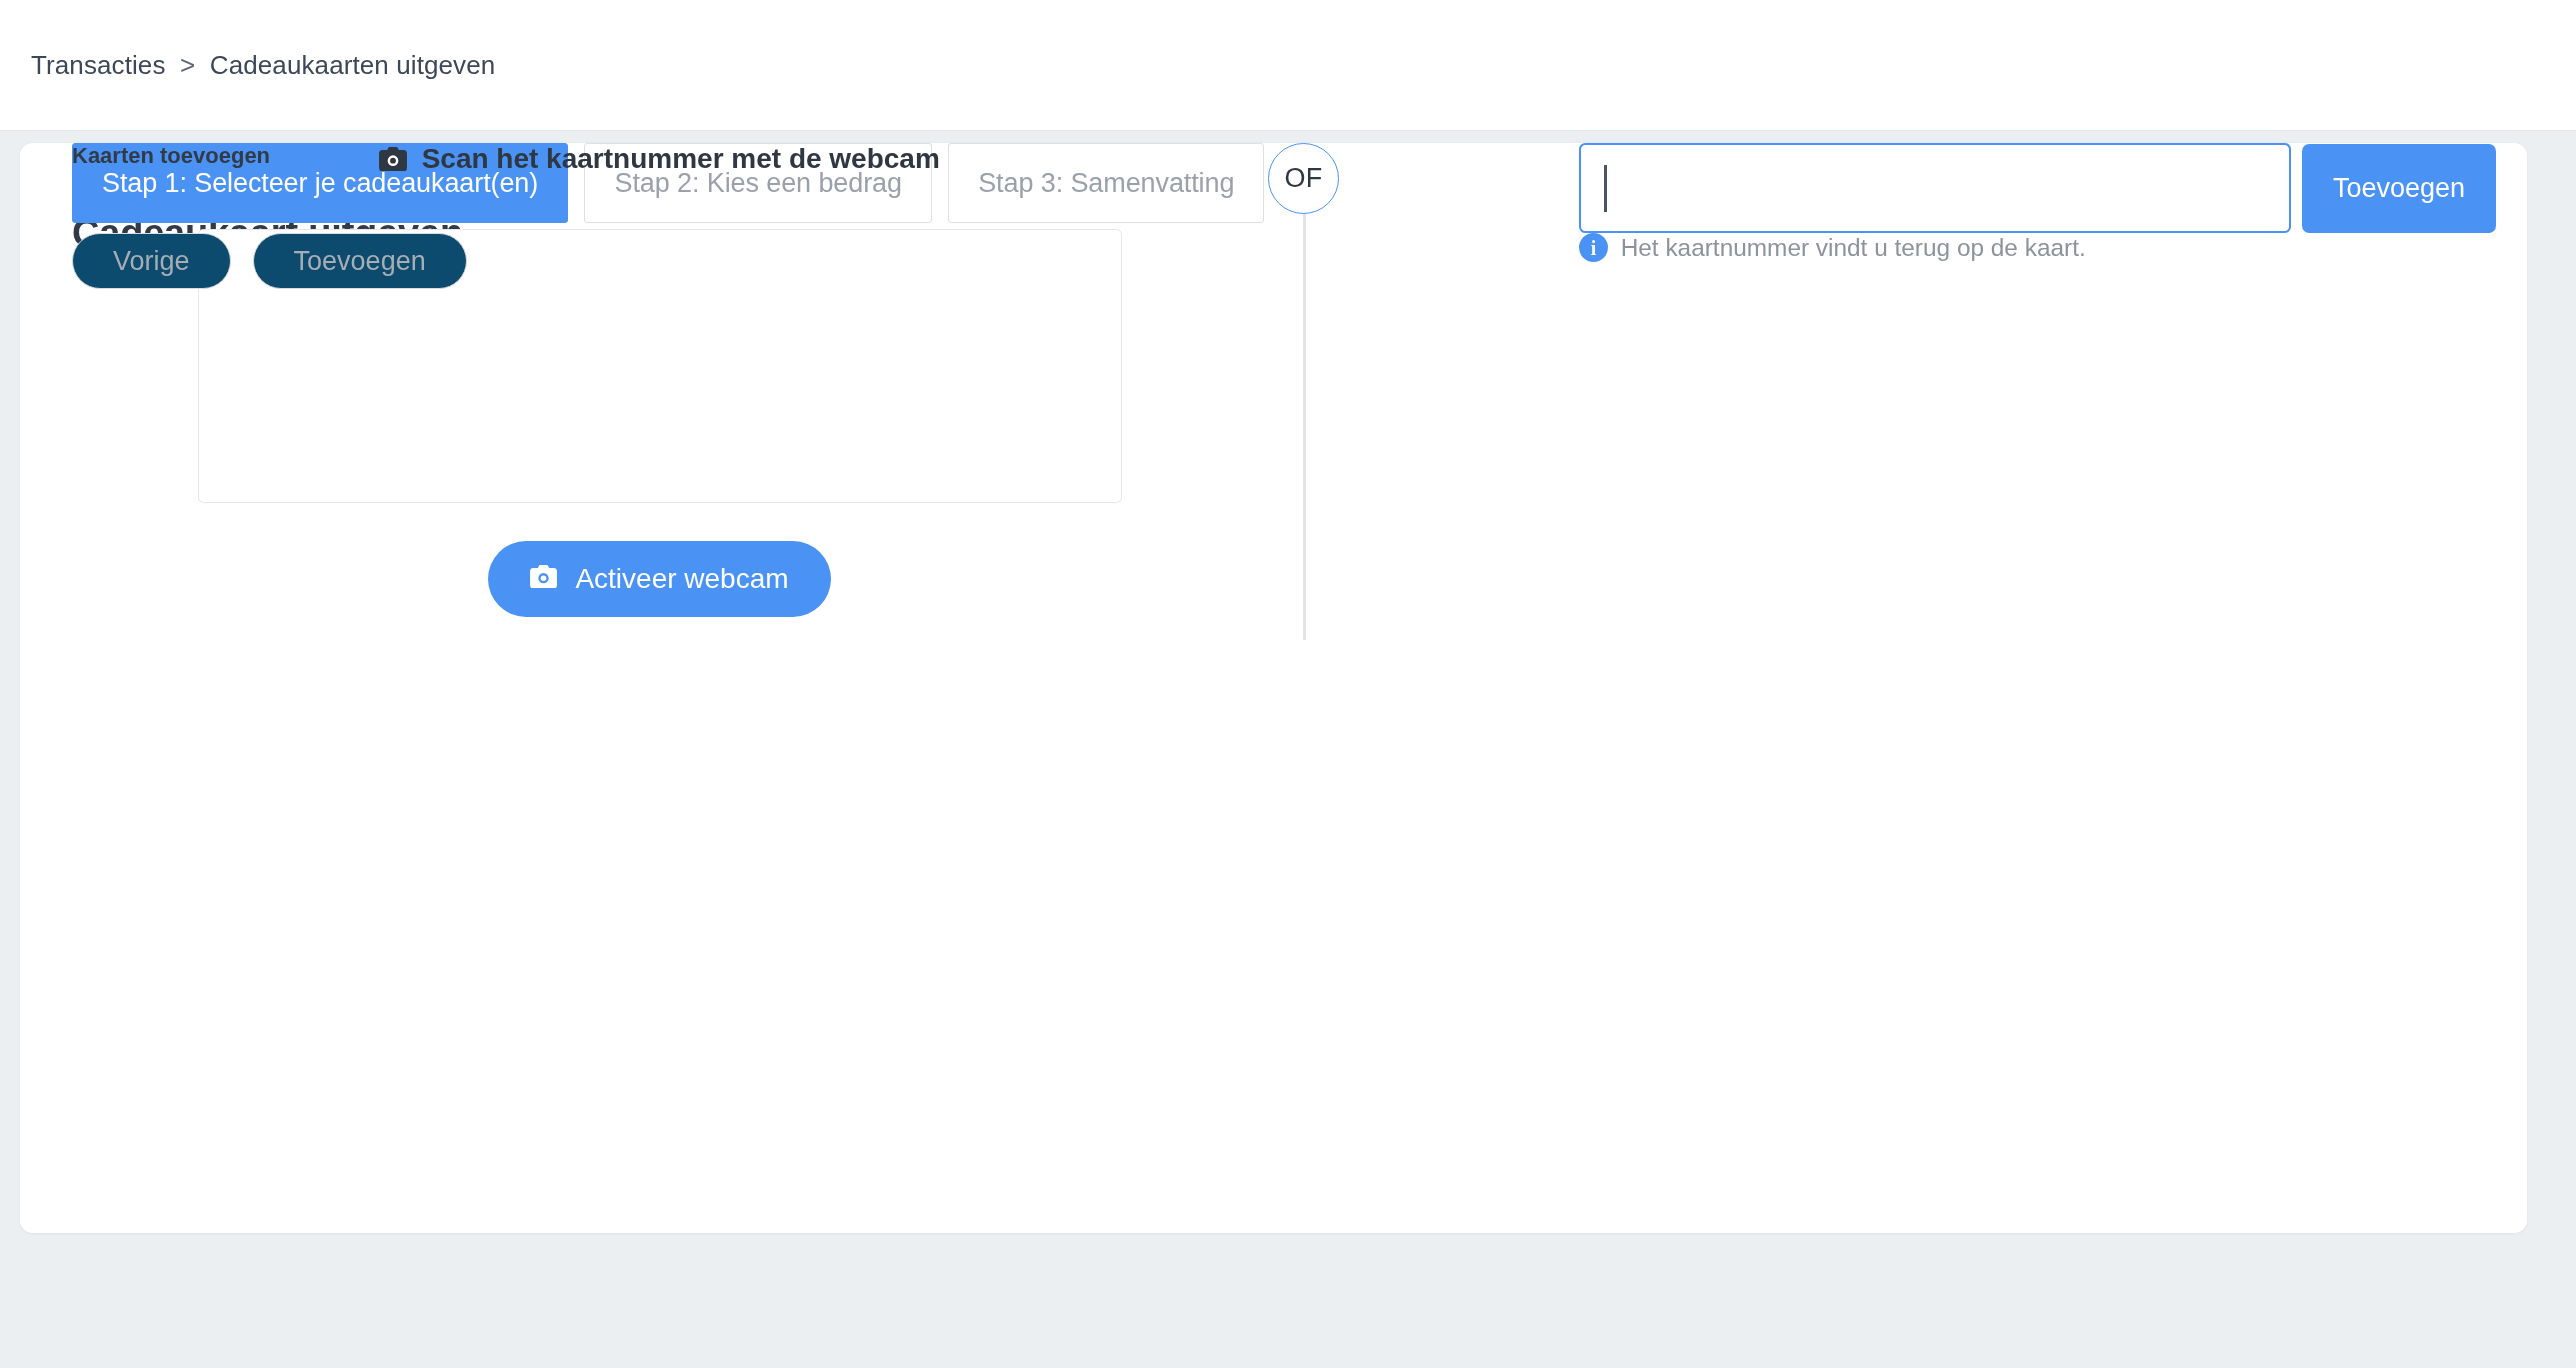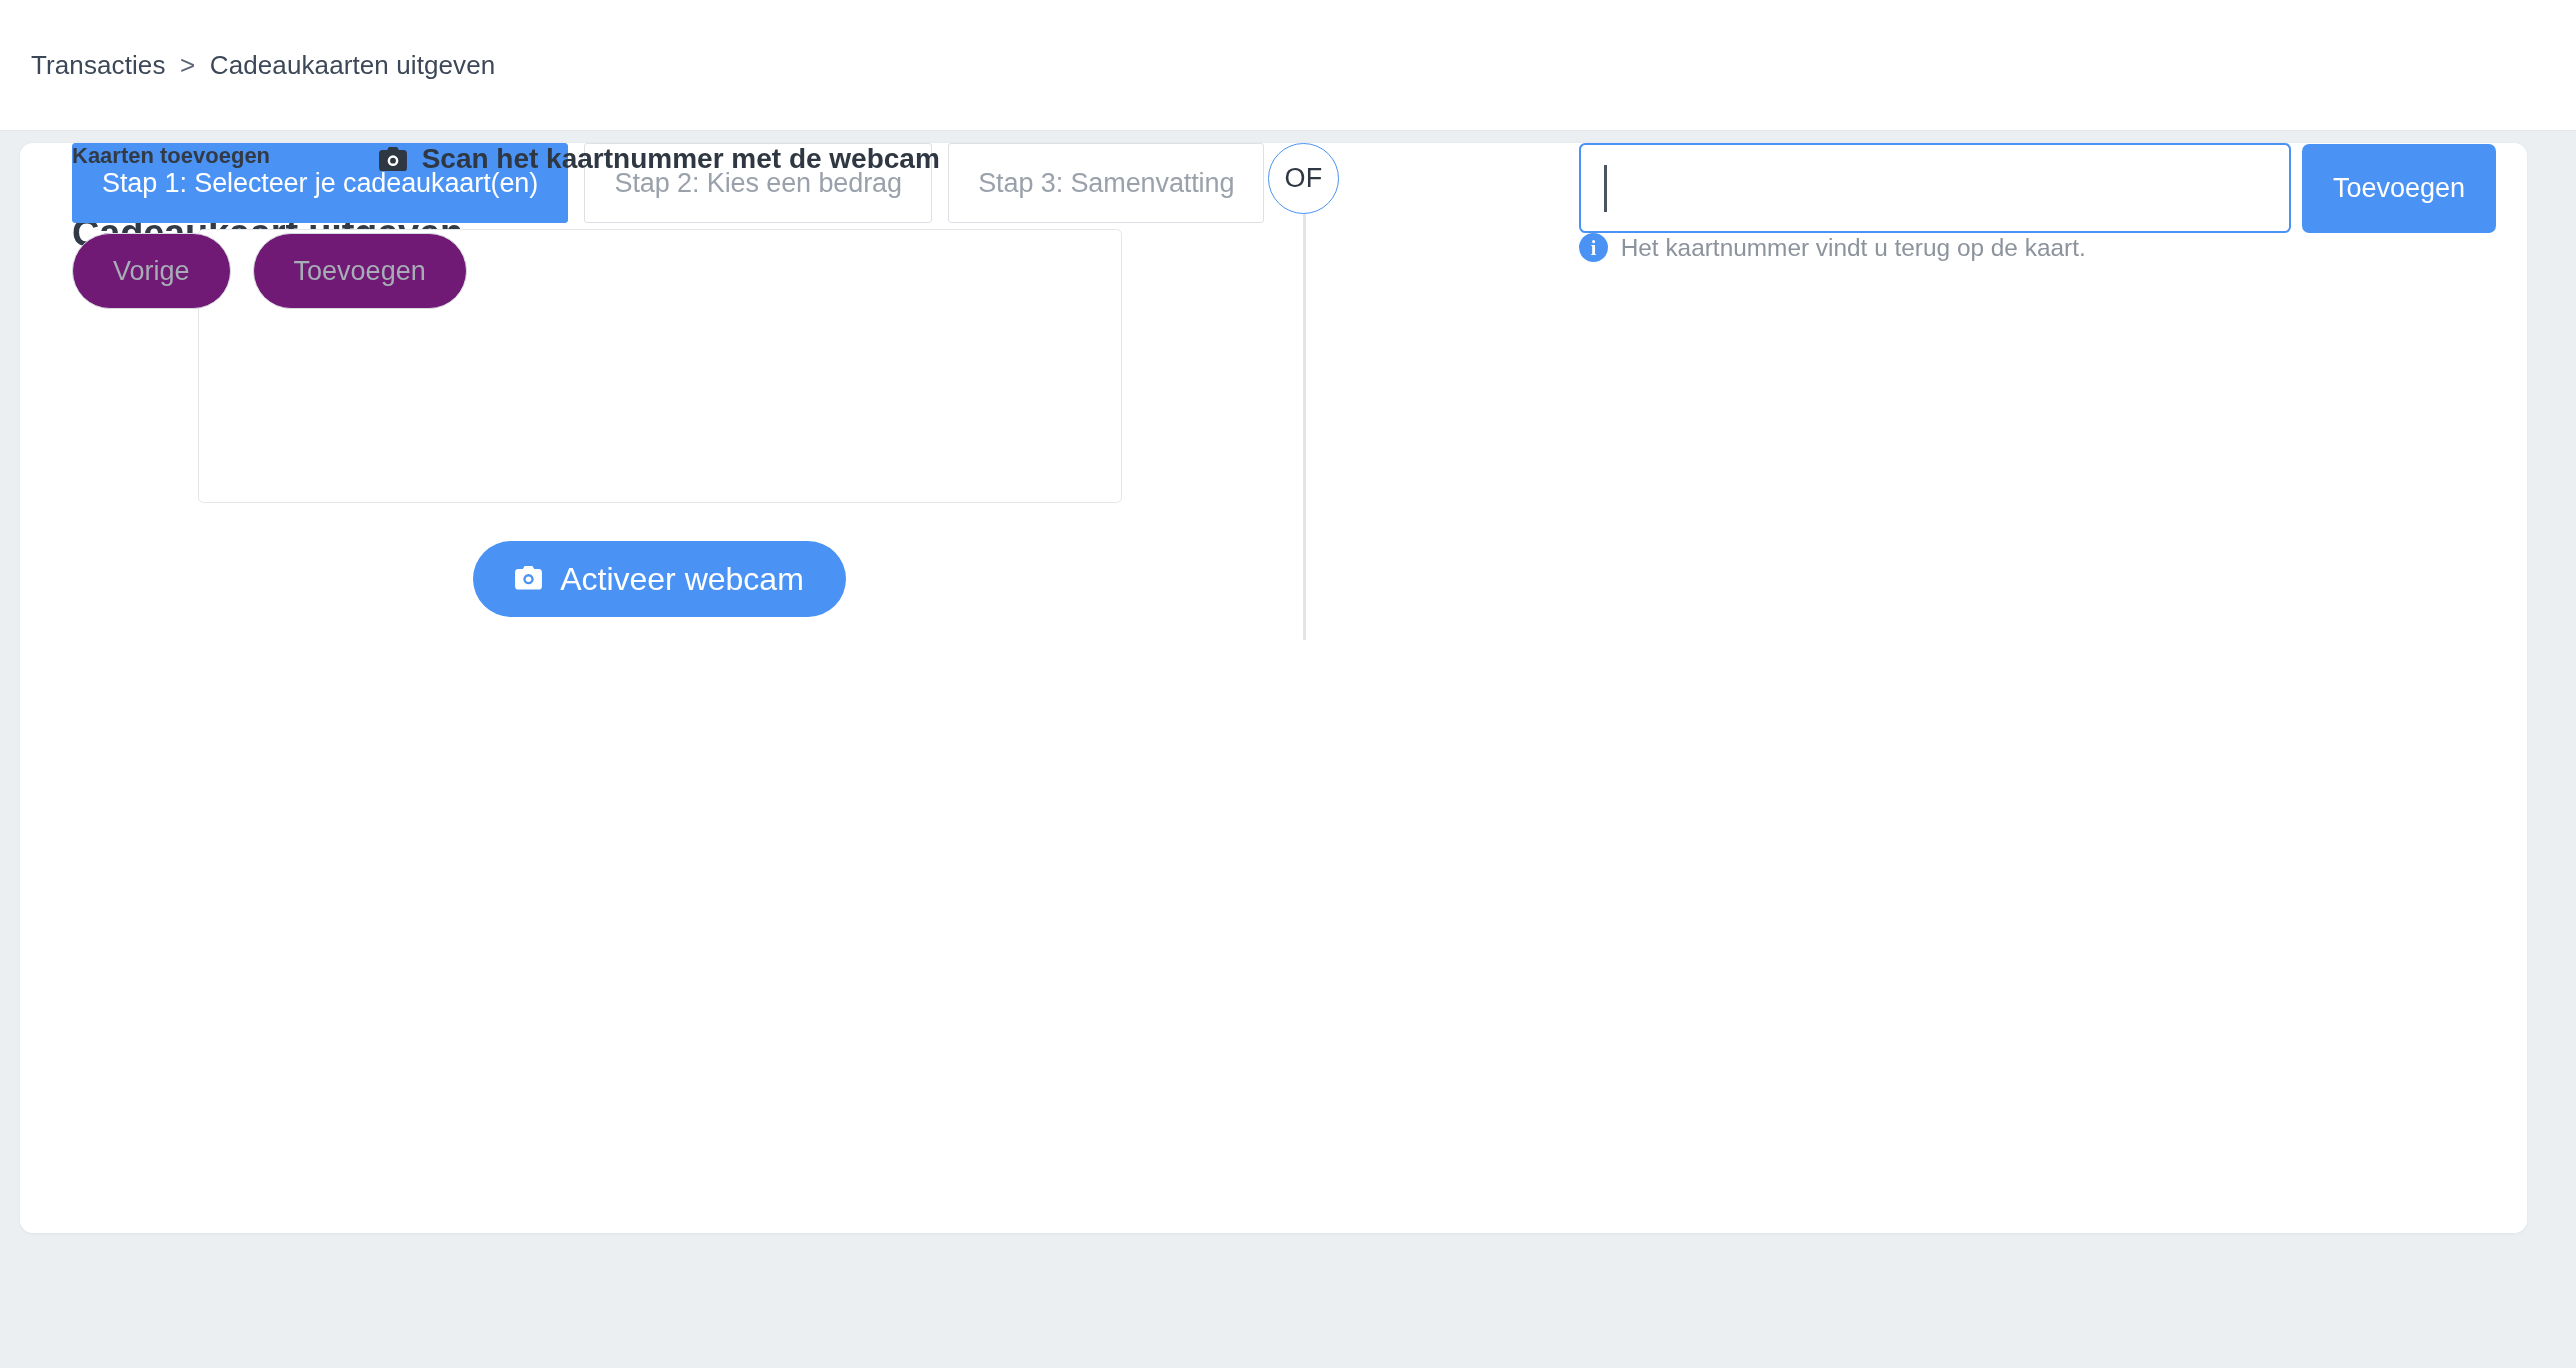--- a/index.html
+++ b/index.html
@@ -154,21 +154,21 @@
   .webcam-btn {
     display: flex;
     align-items: center;
     gap: 18px;
     height: 76px;
     padding: 0 42px;
     border: none;
     border-radius: 38px;
     background: #4a93f5;
     color: #ffffff;
-    font-size: 32px;
+    font-size: 28px;
     font-family: inherit;
     cursor: pointer;
   }
 
   
   .divider {
     position: absolute;
     top: 547px - 143px;
     left: 1283px;
     width: 2.7px;
@@ -252,25 +252,25 @@
 
   
   .nav-row {
     position: absolute;
     top: 1105px - 143px;
     left: 52px;
     display: flex;
     gap: 22px;
   }
   .nav-btn {
-    height: 76px;
+    height: 56px;
     padding: 0 40px;
     border: 0.9px solid #d8dbdf;
     border-radius: 39px;
-    background: #701a75;
+    background: #0c4a6e;
     color: #a7adb5;
     font-size: 27px;
     font-family: inherit;
     cursor: pointer;
     display: flex;
     align-items: center;
     justify-content: center;
   }
 
   

